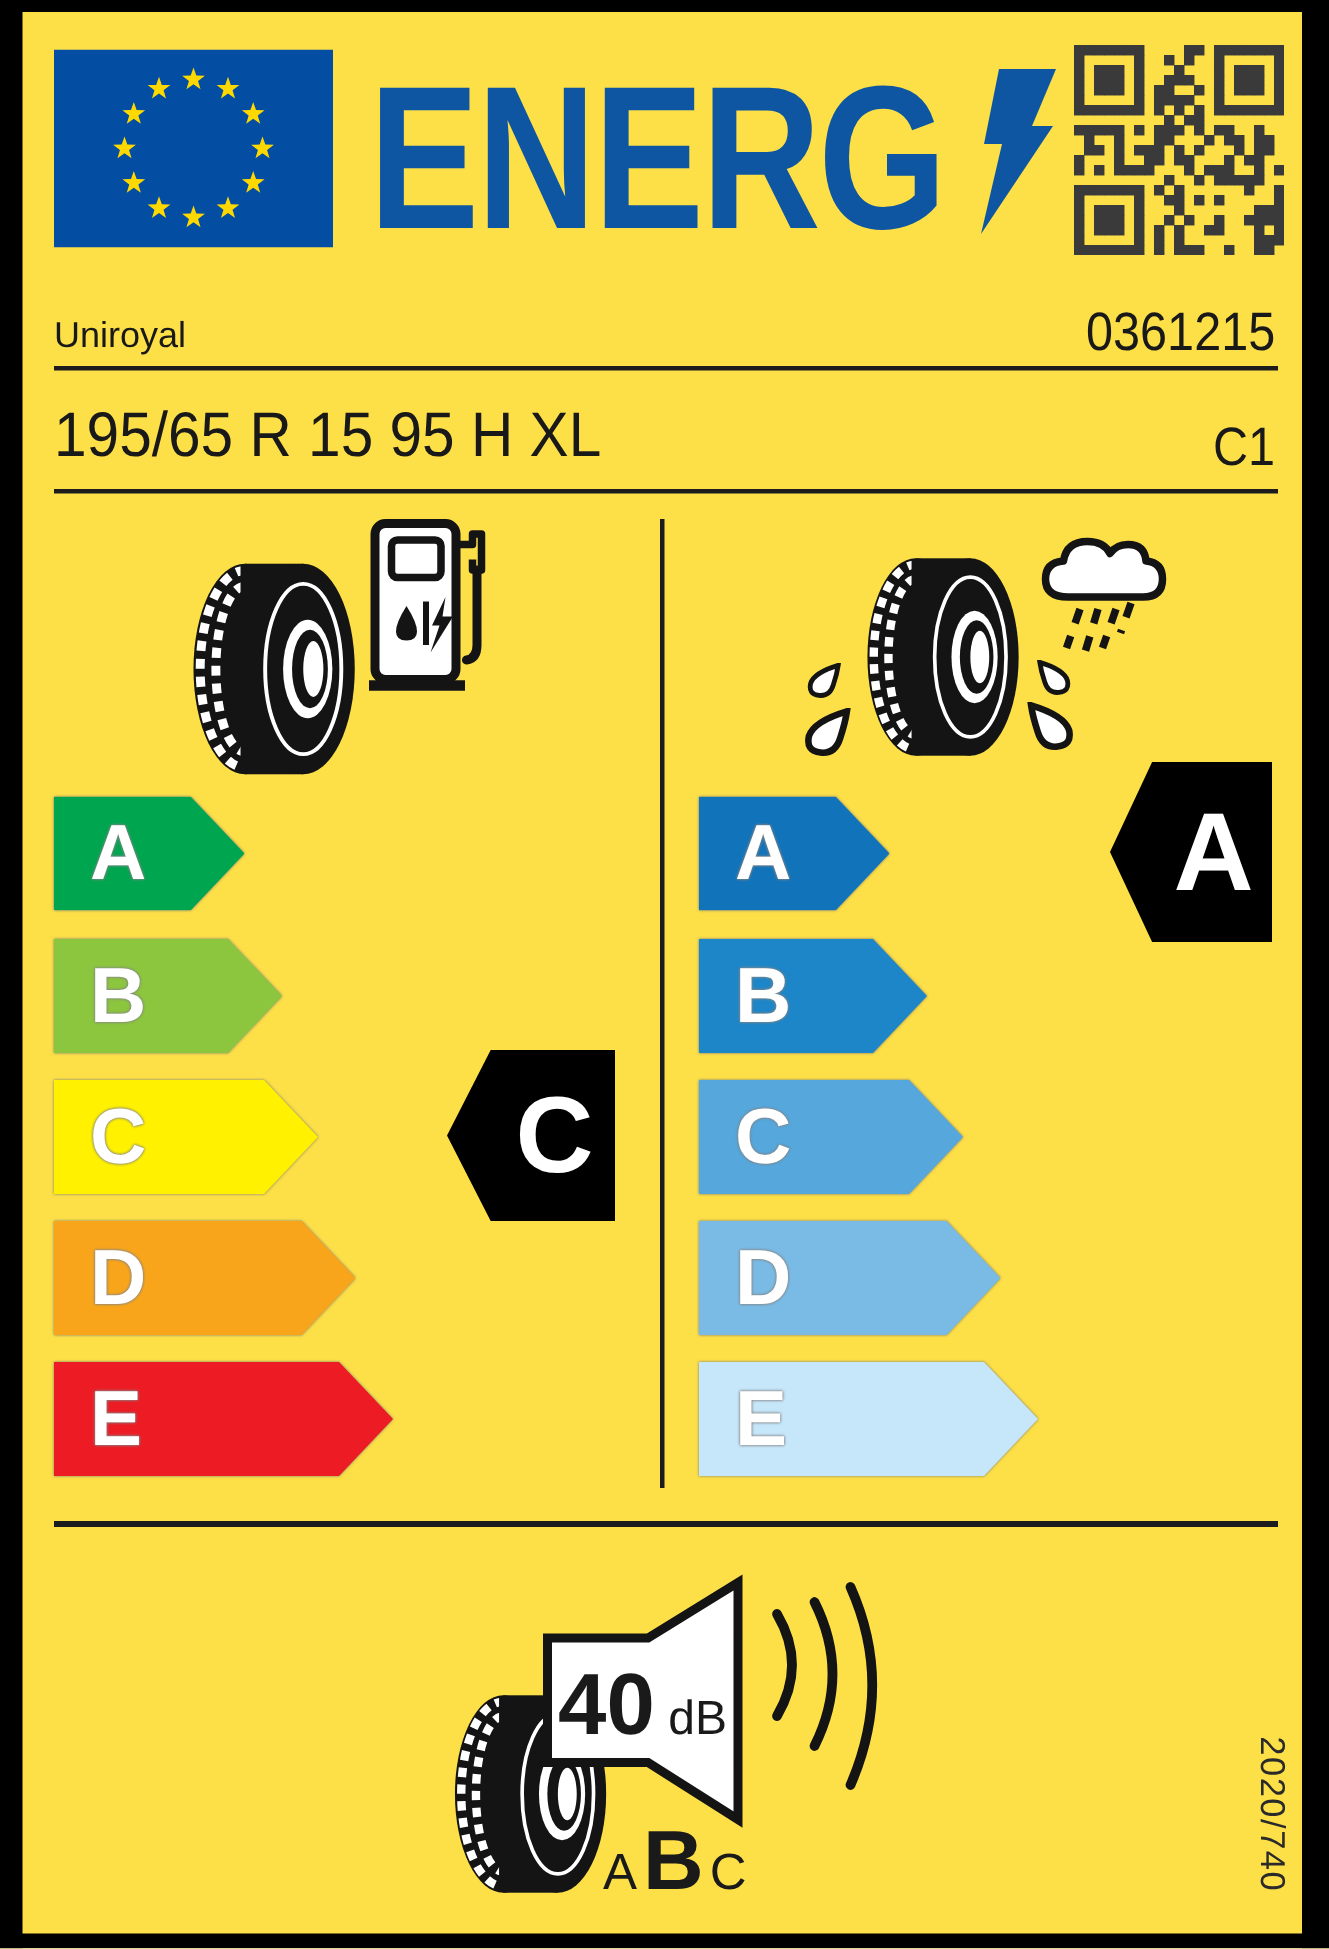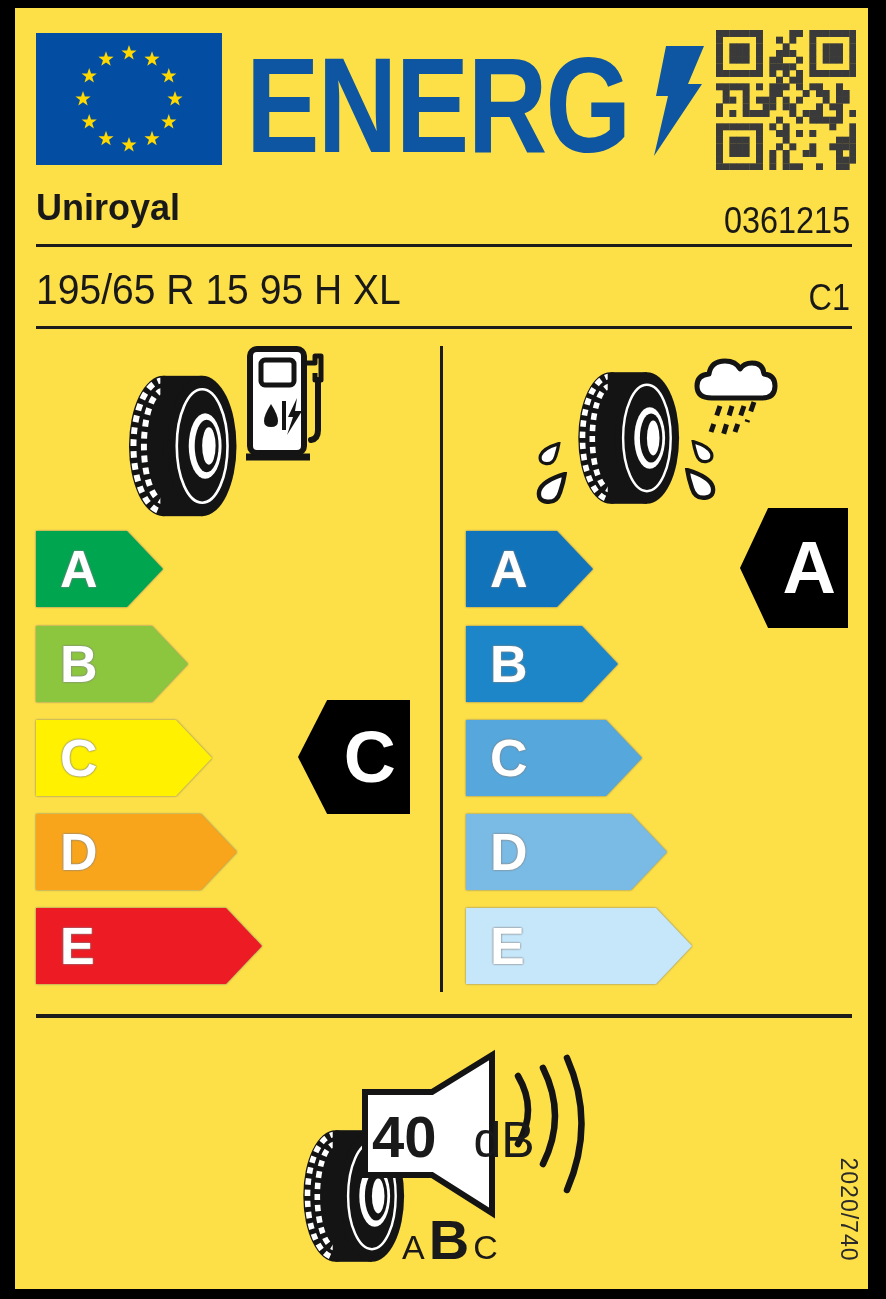--- a/index.html
+++ b/index.html
@@ -8,21 +8,21 @@
     font-family:"Liberation Sans","DejaVu Sans",sans-serif;color:#191919;
   }
   .abs{position:absolute;}
   .border{position:absolute;background:#000;}
   .hline{position:absolute;background:#1c1c1c;height:3px;}
   .energ{
     position:absolute;left:246px;top:37px;font-size:136px;line-height:1;
     font-weight:700;color:#0F56A2;letter-spacing:-2px;
     transform:scaleX(0.81);transform-origin:left top;white-space:nowrap;
   }
-  .brand{position:absolute;left:36px;top:190px;font-size:36px;font-weight:700;line-height:1;}
+  .brand{position:absolute;left:36px;top:212px;font-size:24px;font-weight:400;line-height:1;}
   .label-id{position:absolute;right:36px;top:203px;font-size:36px;line-height:1;
     transform:scaleX(0.9);transform-origin:right top;}
   .tire-size{position:absolute;left:36px;top:269px;font-size:42px;line-height:1;
     transform:scaleX(0.93);transform-origin:left top;white-space:nowrap;}
   .tire-class{position:absolute;right:36px;top:280px;font-size:36px;line-height:1;
     transform:scaleX(0.9);transform-origin:right top;}
   .divider{position:absolute;left:440px;top:346px;width:3px;height:646px;background:#1c1c1c;}
   .arrow-w{position:absolute;filter:drop-shadow(0 0 1px #777);}
   .arrow{
     width:100%;height:100%;
@@ -32,21 +32,21 @@
     display:block;padding-left:24px;font-size:52px;font-weight:700;color:#fff;
     line-height:76px;text-shadow:0 0 2px #858585,0 0 2px #858585;
   }
   .indicator{position:absolute;background:#000;
     clip-path:polygon(26% 0,100% 0,100% 100%,26% 100%,0 50%);}
   .indicator span{display:block;margin-left:28%;text-align:center;color:#fff;font-weight:700;}
   .ind-left span{font-size:72px;line-height:114px;}
   .ind-right span{font-size:74px;line-height:120px;}
   .db-row{position:absolute;left:372px;top:1108px;display:flex;align-items:baseline;gap:9px;}
   .db-row .val{font-size:58px;font-weight:700;line-height:1;color:#1a1a1a;}
-  .db-row .unit{font-size:50px;line-height:1;color:#1a1a1a;margin-left:28px;}
+  .db-row .unit{font-size:32px;line-height:1;color:#1a1a1a;}
   .abc-row{position:absolute;left:402px;top:1212px;display:flex;align-items:baseline;gap:4px;color:#1a1a1a;}
   .abc-row .cls{font-size:34px;line-height:1;}
   .abc-row .cls-big{font-size:56px;font-weight:700;line-height:1;}
   .regulation{position:absolute;left:790px;top:1196px;width:116px;text-align:center;
     font-size:23px;color:#2a2a2a;transform:rotate(90deg);letter-spacing:1px;}
   svg{display:block;}
 </style>
 </head>
 <body>
 

